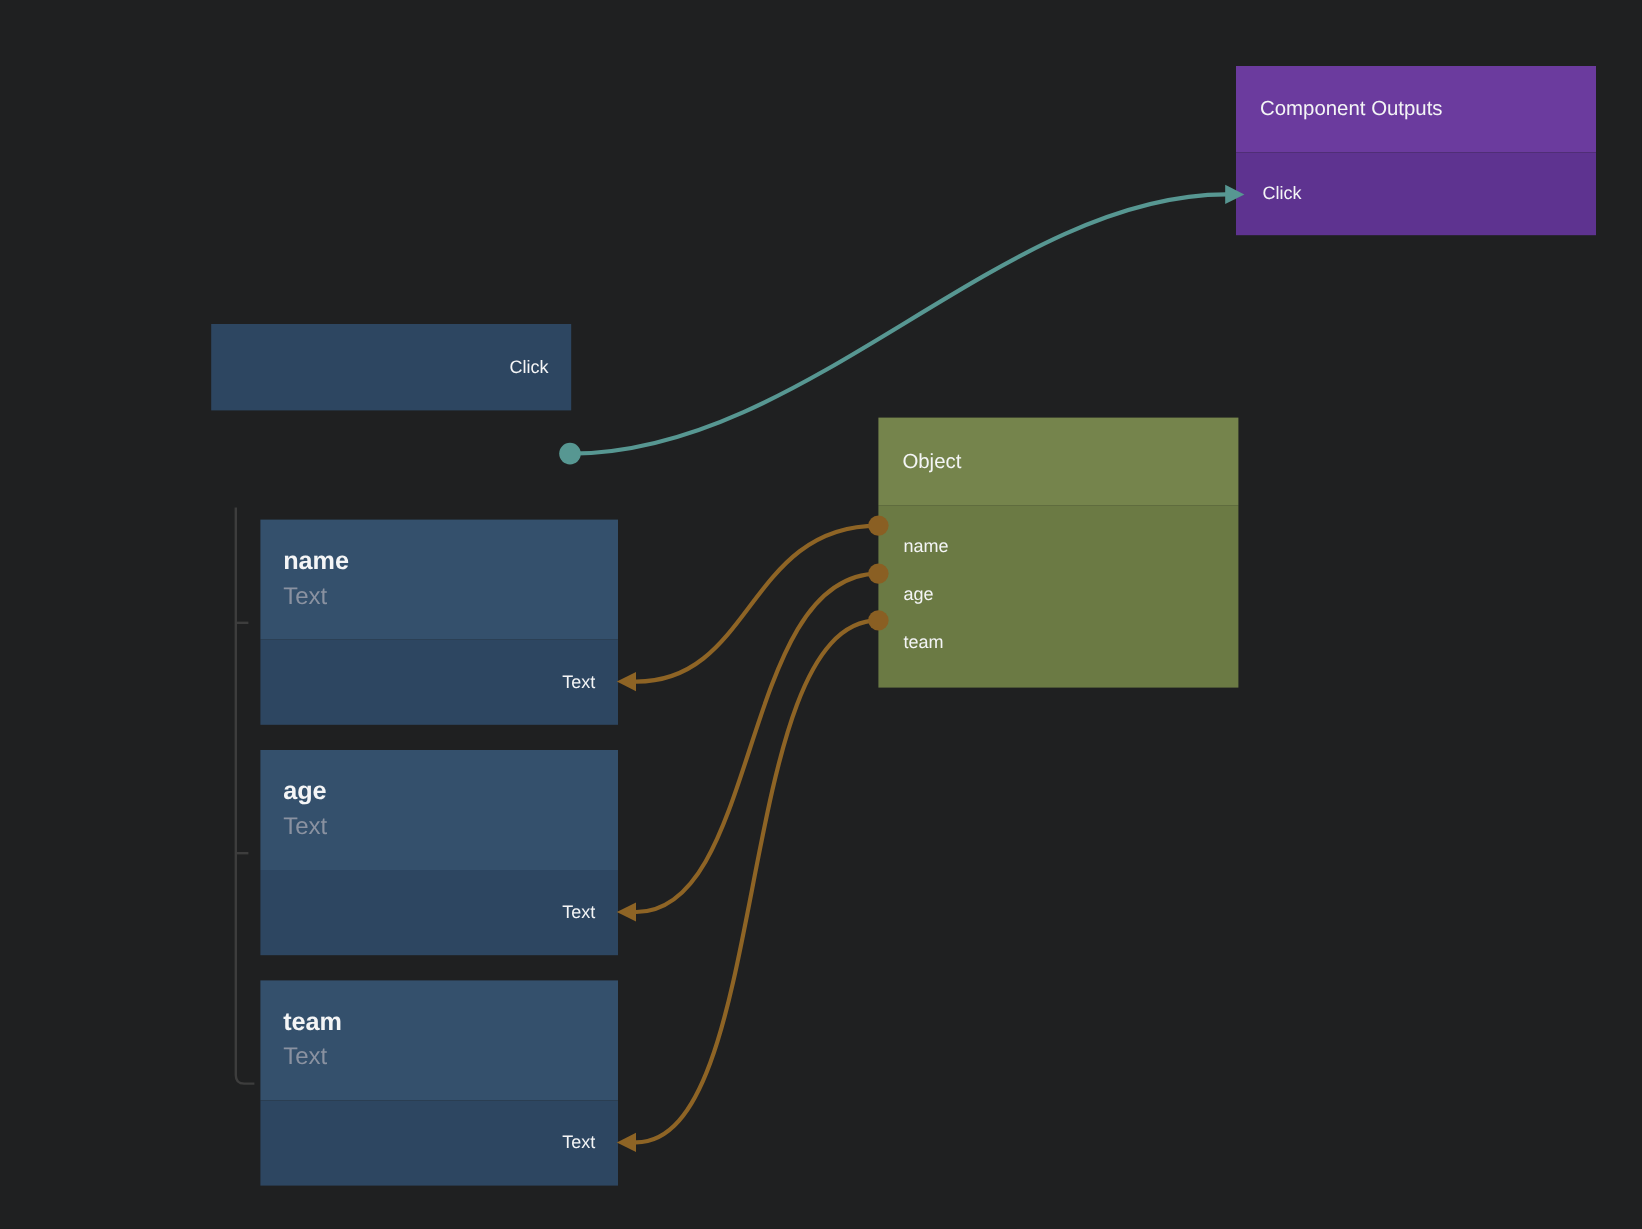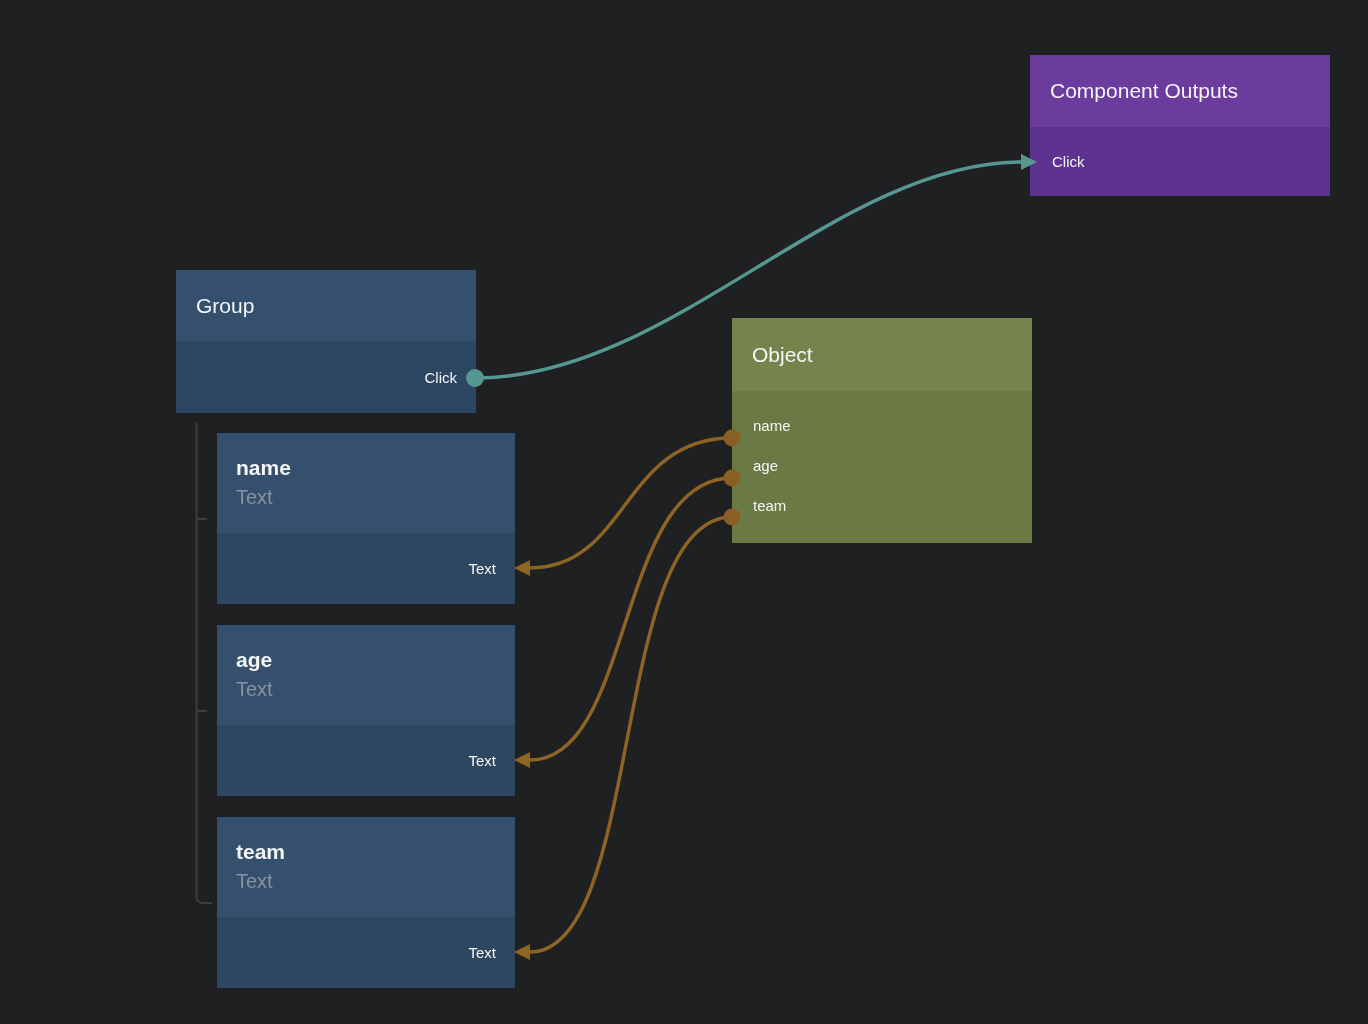--- a/index.html
+++ b/index.html
@@ -6,37 +6,37 @@
   .canvas {
     position:relative; width:1368px; height:1024px;
     background:var(--bg,#1f2021);
     font-family:"Liberation Sans", sans-serif;
     overflow:hidden;
   }
   svg.layer { position:absolute; left:0; top:0; pointer-events:none; }
   .layer-tree { z-index:0; }
   .layer-wires { z-index:3; }
   .node { position:absolute; z-index:1; }
-  .hdr { display:flex; align-items:center; padding:0 20px; color:var(--text,#f4f5f6); font-size:21px; }
+  .hdr { display:flex; align-items:center; padding:0 20px; color:var(--text,#f4f5f6); font-size:17px; }
   .row { display:flex; align-items:center; color:var(--text,#f4f5f6); font-size:15px; }
 
   
   .node-group { left:176px; top:270px; width:300px; }
   .node-group .hdr { height:71px; background:var(--blue-header,#34506c); }
   .node-group .body { height:72px; background:var(--blue-body,#2d4661); }
   .node-group .row { height:72px; justify-content:flex-end; padding-right:19px; }
 
   
   .node-co { left:1030px; top:55px; width:300px; }
   .node-co .hdr { height:72px; background:var(--purple-header,#6b3b9e); }
   .node-co .body { height:69px; background:var(--purple-body,#5e3390); }
   .node-co .row { height:69px; padding-left:22px; }
 
   
-  .node-object { left:732px; top:318px; width:300px; }
+  .node-object { left:732px; top:348px; width:300px; }
   .node-object .hdr { height:73px; background:var(--olive-header,#75844c); }
   .node-object .body { height:152px; background:var(--olive-body,#6b7a44); padding-top:14px; box-sizing:border-box; }
   .node-object .row { height:40px; padding-left:21px; }
 
   
   .child { left:217px; width:298px; }
   .child .chead {
     height:100px; background:var(--blue-header,#34506c);
     box-sizing:border-box; padding:22px 19px 0 19px;
   }
@@ -56,23 +56,20 @@
 
 <div class="canvas">
 
   <svg class="layer layer-tree" width="1368" height="1024">
     <path class="treeline" d="M 196.5 423 L 196.5 896 Q 196.5 903 203.5 903 L 212 903"></path>
     <path class="treeline" d="M 196.5 519 L 207 519"></path>
     <path class="treeline" d="M 196.5 711 L 207 711"></path>
   </svg>
 
   <div class="node node-group">
-    <div class="hdr">
-      <span>Group</span>
-    </div>
     <div class="body">
       <div class="row">
         <span>Click</span>
       </div>
     </div>
   </div>
 
   <div class="node node-co">
     <div class="hdr">
       <span>Component Outputs</span>

